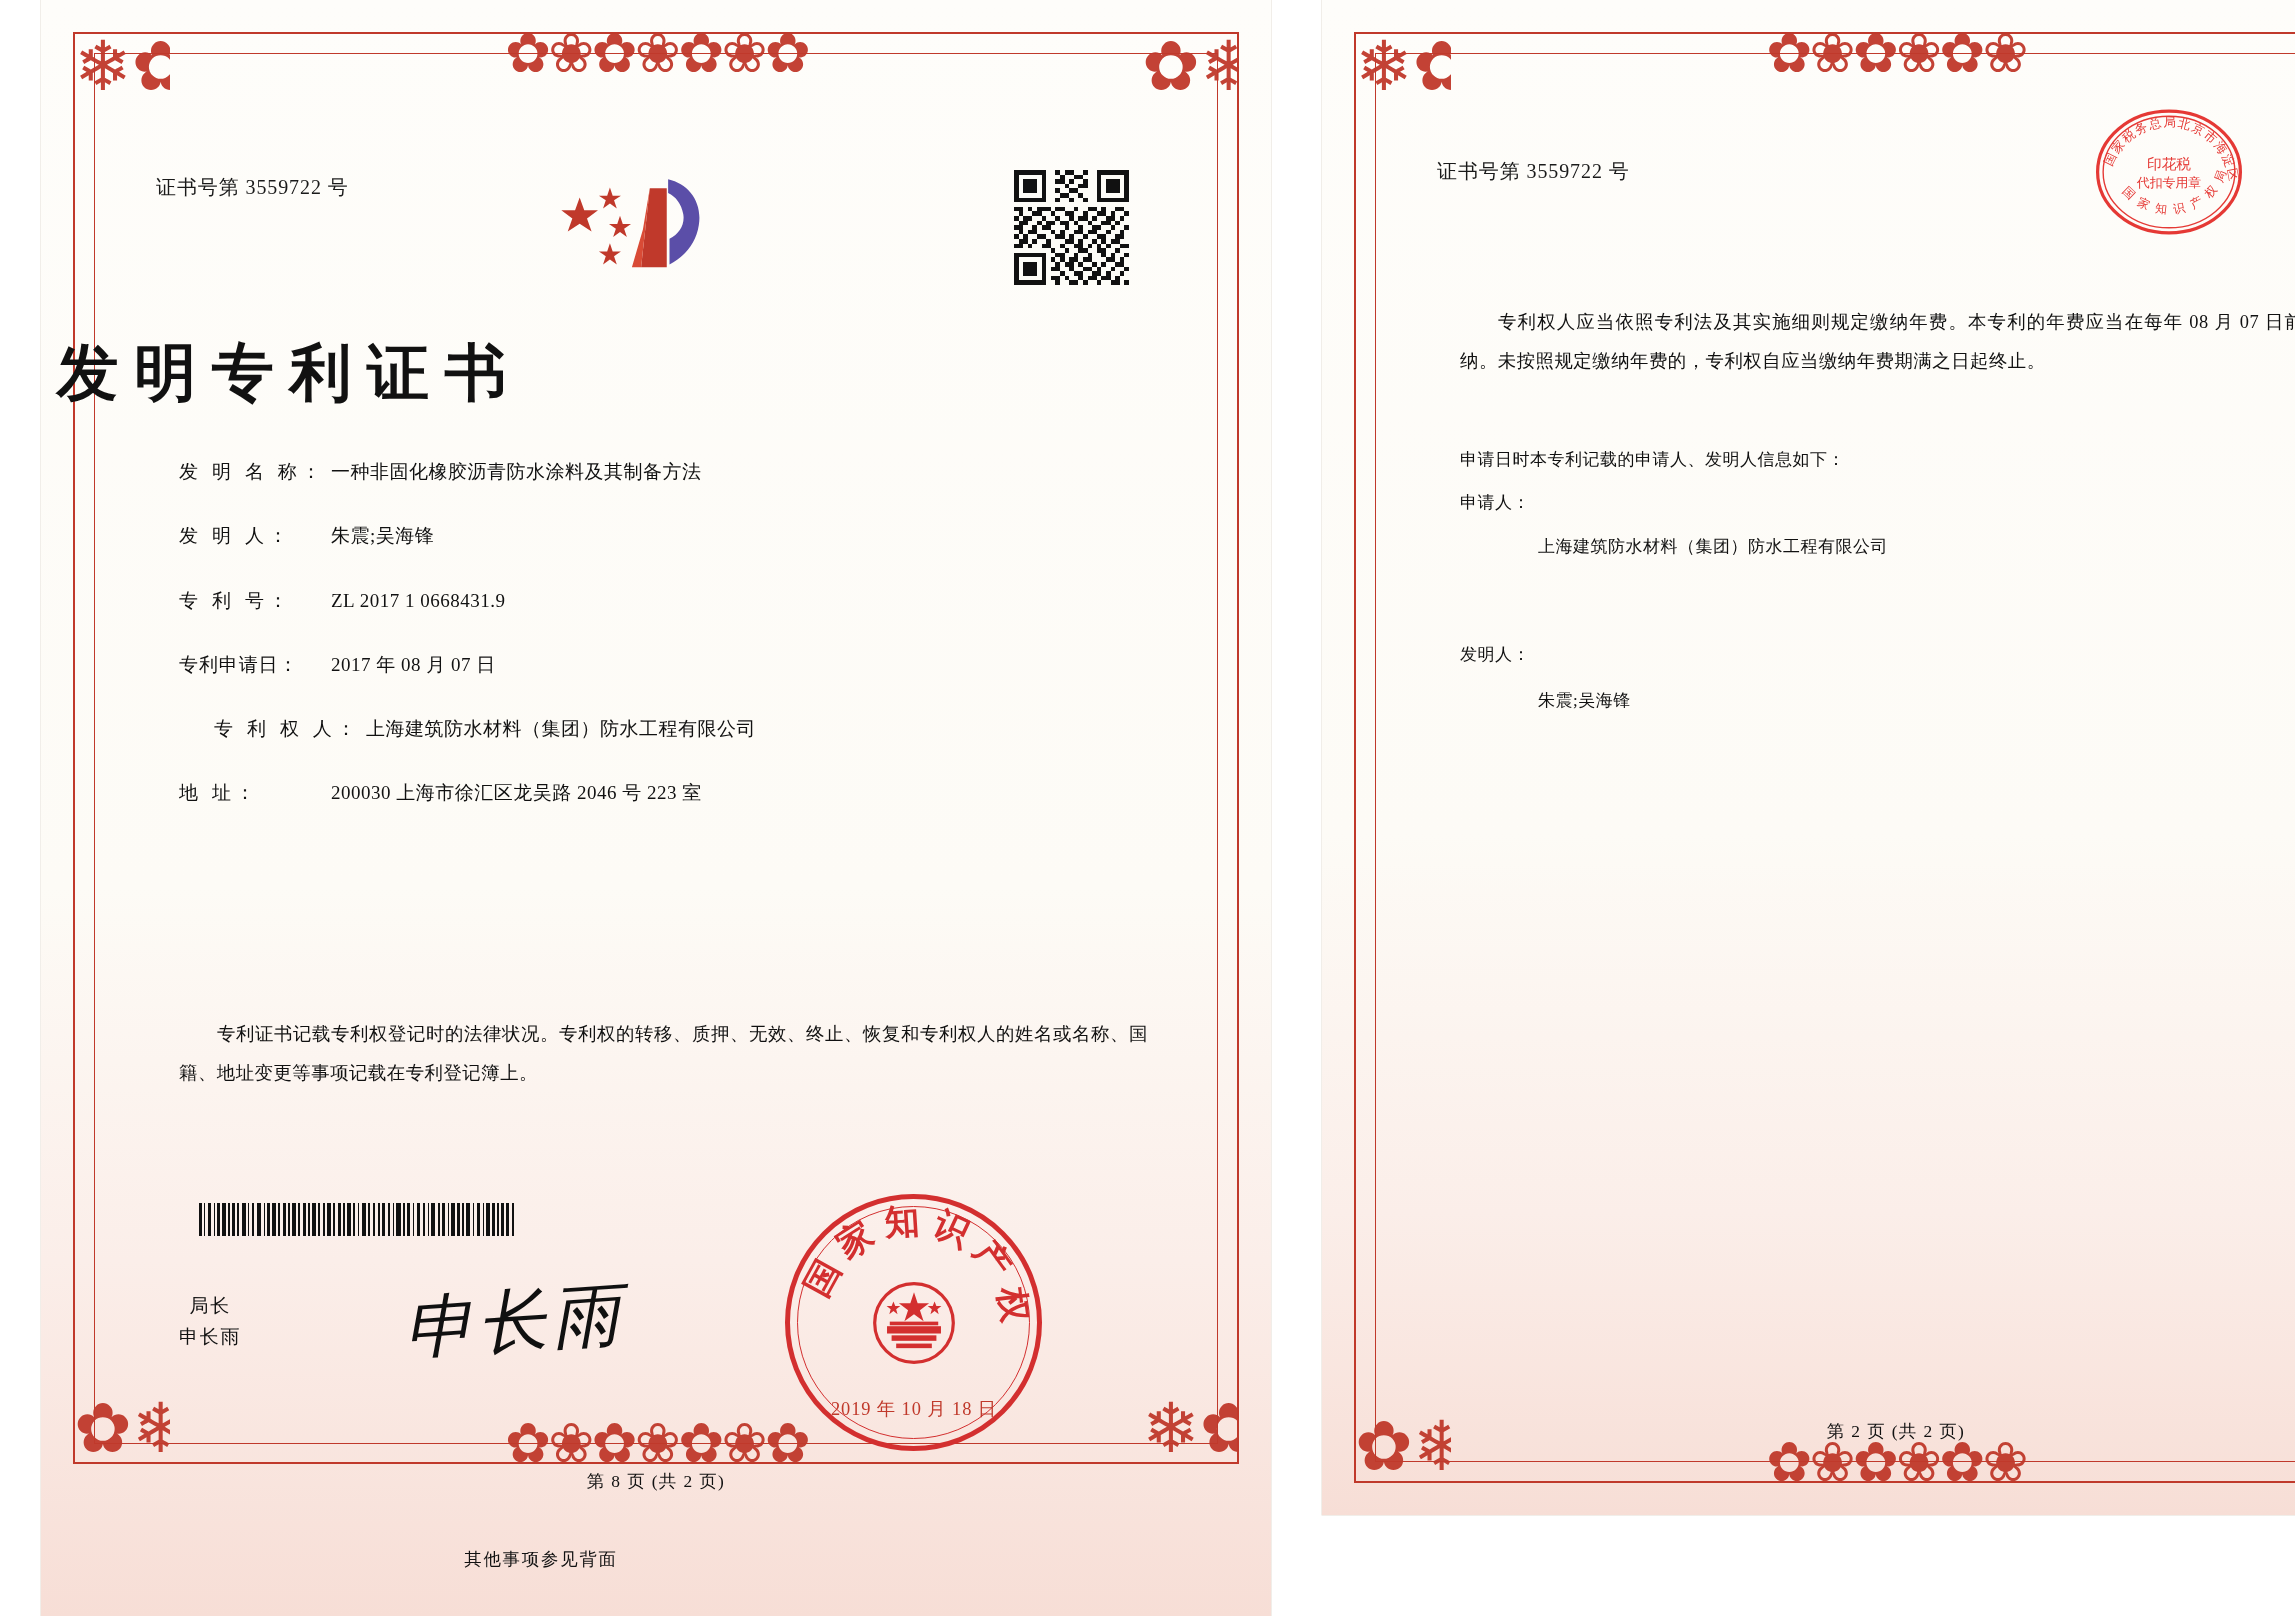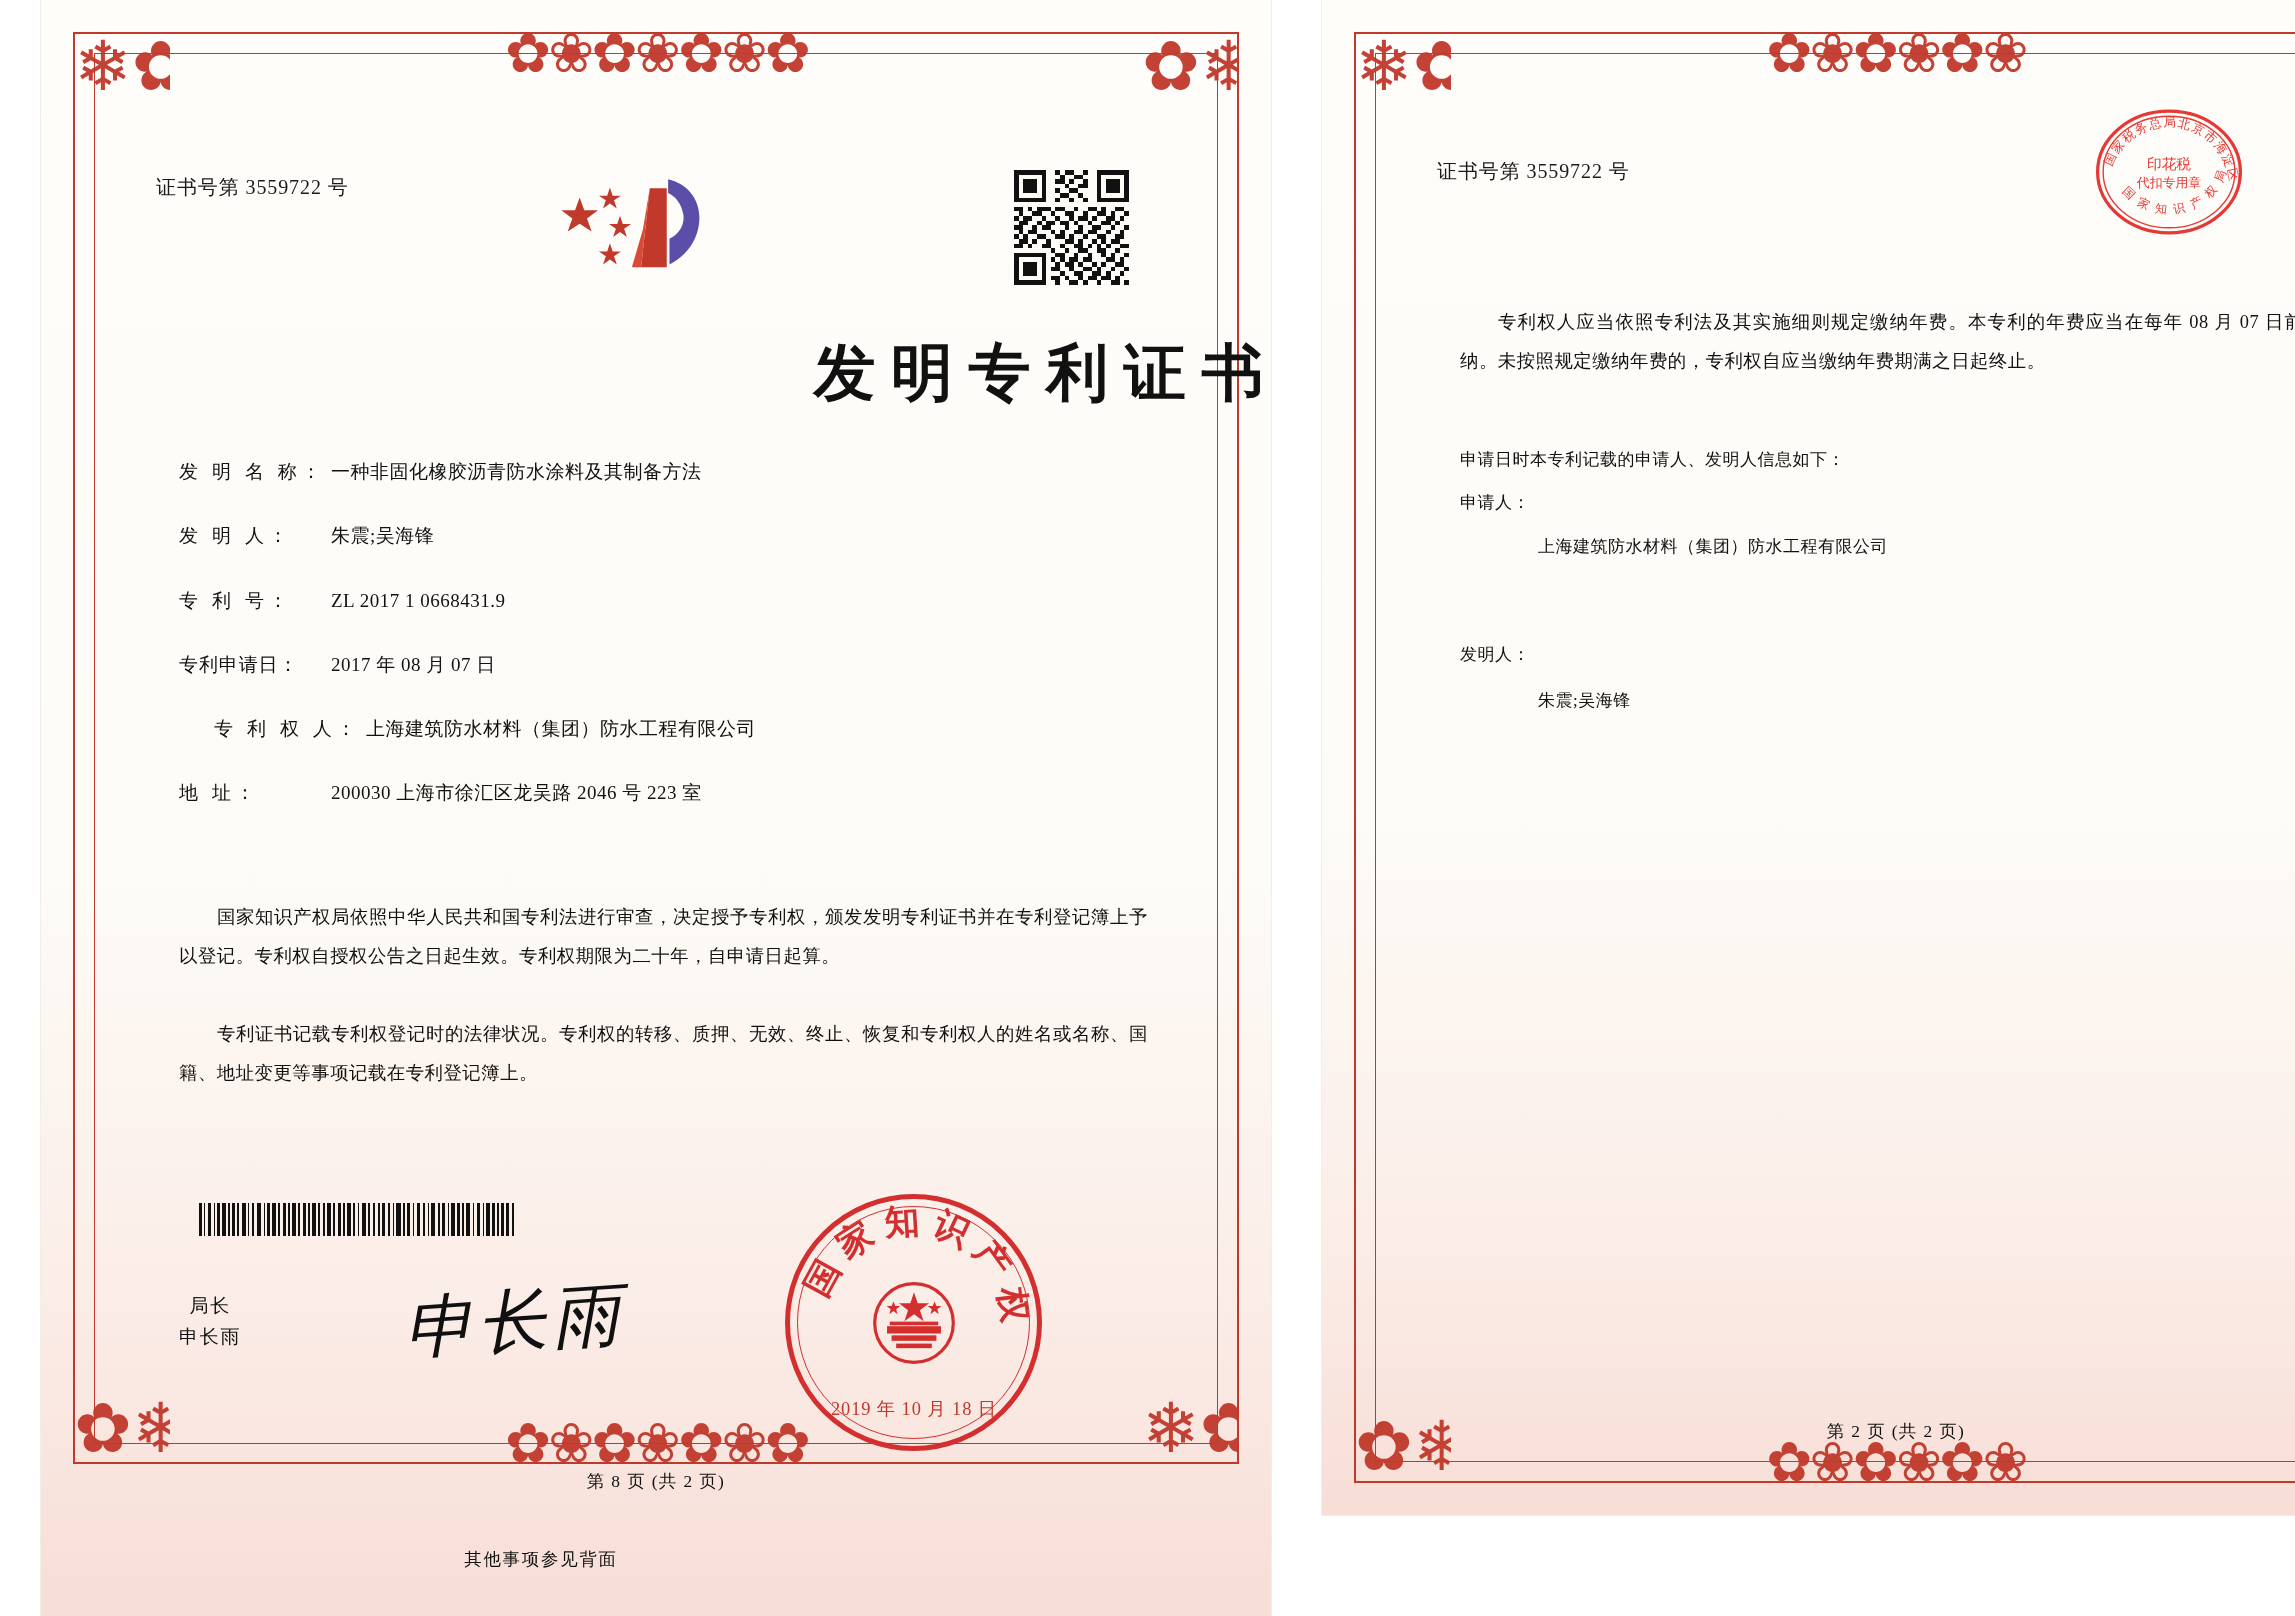--- a/index.html
+++ b/index.html
@@ -85,24 +85,24 @@
   }
   #p1-qr {
     position: absolute;
     left: 973px;
     top: 170px;
     width: 115px;
     height: 115px;
   }
   #p1-title {
     position: absolute;
-    left: 8px;
+    left: 0;
     top: 331px;
     width: 1230px;
-    text-align: right;
+    text-align: left;
     font-size: 62px;
     letter-spacing: 15.6px;
     font-weight: bold;
     color: #111;
     text-indent: 15.6px;
     font-family: "DejaVu Serif", "Liberation Serif", serif;
   }
   .field-row {
     position: absolute;
     left: 138px;
@@ -471,21 +471,20 @@
     <span class="field-label tight">专利申请日：</span><span class="field-value">2017 年 08 月 07 日</span>
   </div>
   <div class="field-row" style="top:716px;margin-left:35px;">
     <span class="field-label">专 利 权 人：</span><span class="field-value">上海建筑防水材料（集团）防水工程有限公司</span>
   </div>
   <div class="field-row" style="top:780px;">
     <span class="field-label">地     址：</span><span class="field-value">200030  上海市徐汇区龙吴路 2046 号 223 室</span>
   </div>
 
 
-  <div id="p1-para1" style="top:898px;">国家知识产权局依照中华人民共和国专利法进行审查，决定授予专利权，颁发发明专利证书并在专利登记簿上予以登记。专利权自授权公告之日起生效。专利权期限为二十年，自申请日起算。</div>
   <div id="p1-para2" style="top:1015px;">专利证书记载专利权登记时的法律状况。专利权的转移、质押、无效、终止、恢复和专利权人的姓名或名称、国籍、地址变更等事项记载在专利登记簿上。</div>
 
   <div id="p1-barcode">
     <svg viewBox="0 0 690 72" width="317" height="33" shape-rendering="crispEdges" aria-hidden="true">
       <g fill="#111">
         <rect x="0" y="0" width="6" height="72"></rect>
           <rect x="10" y="0" width="3" height="72"></rect>
         <rect x="18" y="0" width="8" height="72"></rect>
           <rect x="31" y="0" width="3" height="72"></rect>
         <rect x="39" y="0" width="5" height="72"></rect>

